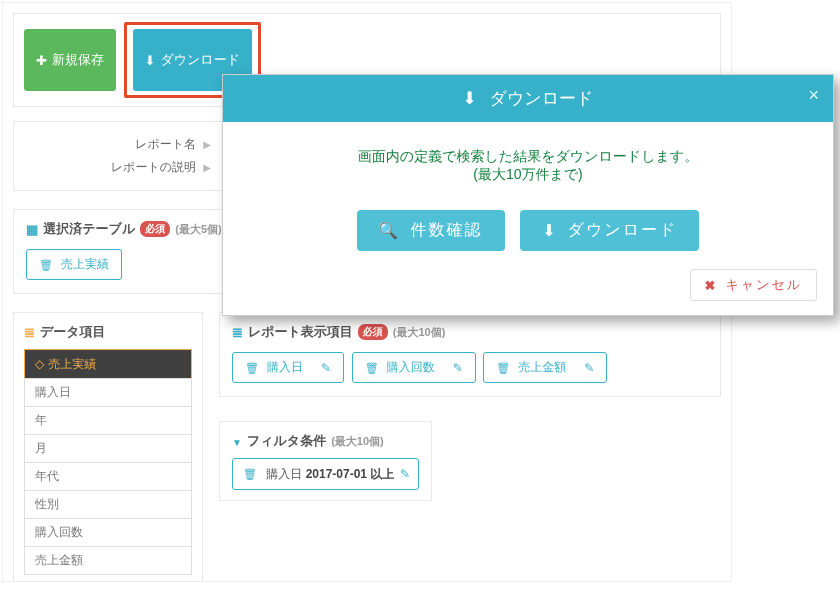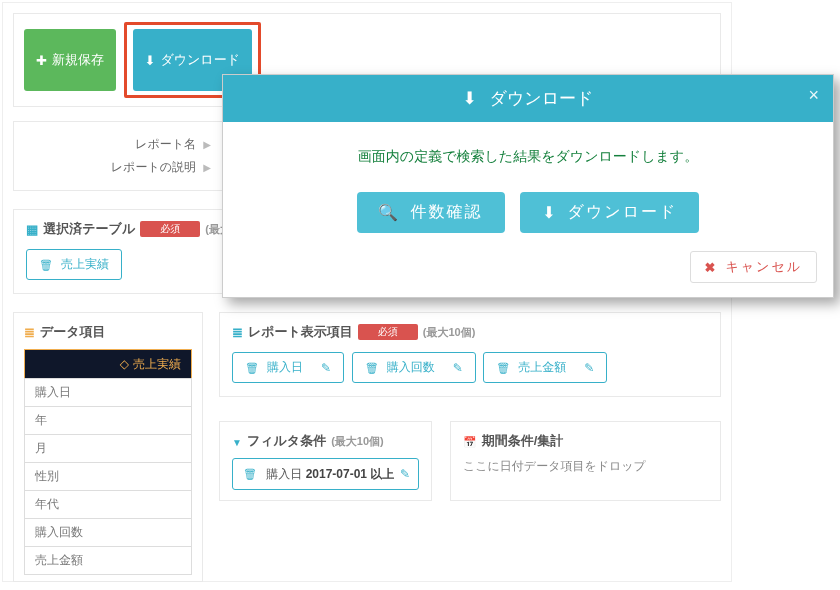--- a/index.html
+++ b/index.html
@@ -16,37 +16,37 @@
 
   
   .form-panel { border: 1px solid #e9e9e9; padding: 8px 10px; margin-bottom: 18px; }
   .form-row { display: flex; align-items: center; margin: 6px 0; }
   .form-label { width: 195px; text-align: right; padding-right: 8px; color: #666; font-size: 12px; }
   .caret-r { color: #bbb; font-size: 10px; margin-left: 4px; }
 
   
   .panel { border: 1px solid #e9e9e9; padding: 10px 12px; margin-bottom: 18px; }
   .panel-title { font-weight: bold; font-size: 13px; color: #555; display: flex; align-items: center; gap: 5px; margin-bottom: 8px; }
-  .req-badge { background: #d9534f; color: #fff; font-size: 10px; padding: 1px 20px; border-radius: 2px; font-weight: normal; }
+  .req-badge { background: #d9534f; color: #fff; font-size: 10px; padding: 1px 5px; border-radius: 7px; font-weight: bold; }
   .hint { color: #999; font-weight: bold; font-size: 11px; }
 
   .chip { display: inline-flex; align-items: center; border: 1px solid #37b0c9; border-radius: 3px; padding: 6px 12px; color: #37b0c9; background: #fff; font-size: 12px; margin: 3px 4px 3px 0; }
   .chip .trash { color: #37b0c9; margin-right: 8px; font-size: 12px; }
   .chip .pencil { color: #37b0c9; margin-left: 18px; font-size: 12px; }
 
   
   .columns { display: flex; gap: 16px; }
   .left-col { width: 190px; }
   .right-col { flex: 1; }
 
-  .tab-header { border: 1px solid #f0ad4e; border-bottom: none; color: #f0ad4e; padding: 6px 10px; font-size: 12px; width: 100%; text-align: right; background:#0f172a; }
+  .tab-header { border: 1px solid #f0ad4e; border-bottom: none; color: #f0ad4e; padding: 6px 10px; font-size: 12px; width: 100%; text-align: left; background:#404040; }
   .field-list { list-style: none; }
   .field-list li { border: 1px solid #ddd; padding: 5px 10px; font-size: 12px; color: #777; background:#fff; margin-top:-1px; }
 
-  .sub-row { display: flex; gap: 18px; margin-top: 24px; }
+  .sub-row { display: flex; gap: 18px; margin-top: 24px; align-items: center; }
   .sub-panel { border: 1px solid #e9e9e9; padding: 10px 12px; flex: 1; }
   .sub-title { font-size: 13px; color: #555; font-weight: bold; margin-bottom: 8px; display:flex; align-items:center; gap:5px;}
   .sub-title .ico { color: #37b0c9; }
   .drop-hint { color: #888; font-size: 12px; }
 
   .filter-chip { border: 1px solid #37b0c9; border-radius: 3px; padding: 6px 10px; width: 187px; color: #555; font-size: 12px; line-height: 1.5; position: relative; }
   .filter-chip .trash { color: #37b0c9; margin-right: 6px; }
   .filter-chip .pencil { color: #37b0c9; position: absolute; right: 8px; bottom: 6px; }
 
   
@@ -128,22 +128,22 @@
           <span class="i-list ico-orange"></span>
           <span>データ項目</span>
         </div>
         <div class="tab-header">
           <span style="margin-right:4px;">◇</span><span>売上実績</span>
         </div>
         <ul class="field-list">
           <li>購入日</li>
           <li>年</li>
           <li>月</li>
+          <li>年代</li>
           <li>性別</li>
-          <li>年代</li>
           <li>購入回数</li>
           <li>売上金額</li>
         </ul>
       </div>
     </div>
 
     <div class="right-col">
       <div class="panel">
         <div class="panel-title">
           <span class="i-list ico-teal"></span>
@@ -175,40 +175,34 @@
             <span>フィルタ条件</span>
             <span class="hint">(最大10個)</span>
           </div>
           <div class="filter-chip">
             <span class="trash i-trash"></span>
             <span>購入日</span>
             <b style="color:#444;">2017-07-01 以上</b>
             <span class="pencil i-pencil"></span>
           </div>
         </div>
-        <div class="sub-panel">
-          <div class="sub-title">
-            <span class="ico i-cal ico-teal"></span>
-            <span>期間条件/集計</span>
-          </div>
-          <div class="drop-hint">ここに日付データ項目をドロップ</div>
-        </div>
       </div>
     </div>
   </div>
 </div>
 
 <div class="modal">
   <div class="modal-header">
     <span class="i-download" style="margin-right:8px;"></span>
     <span>ダウンロード</span>
     <span class="close">×</span>
   </div>
   <div class="modal-body">
     <div>画面内の定義で検索した結果をダウンロードします。</div>
+    <div>(最大10万件まで)</div>
   </div>
   <div class="modal-buttons">
     <button class="modal-btn">
       <span class="ico i-search"></span>
       <span>件数確認</span>
     </button>
     <button class="modal-btn">
       <span class="ico i-download"></span>
       <span>ダウンロード</span>
     </button>

